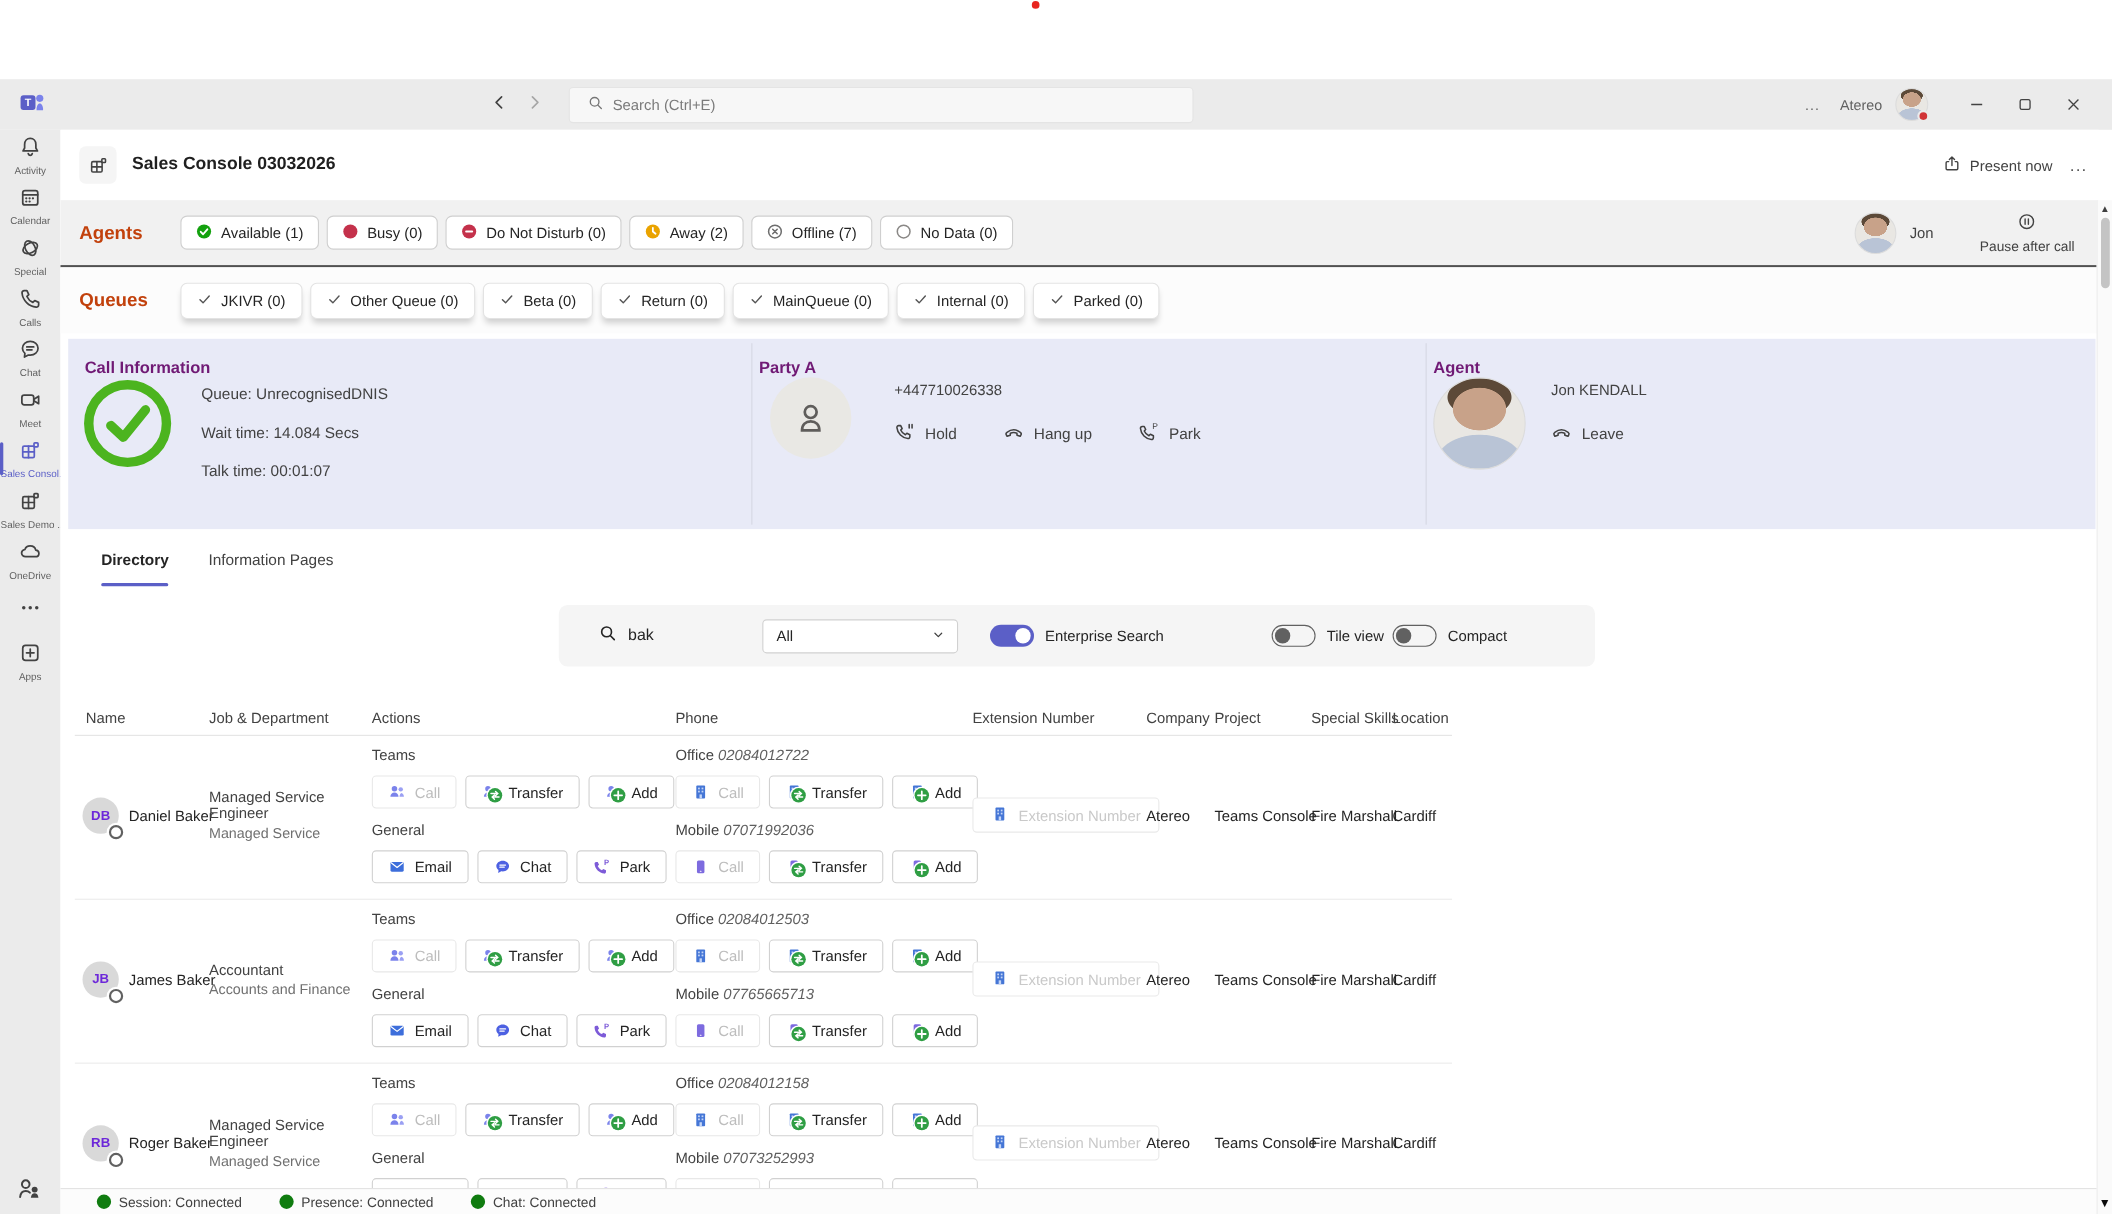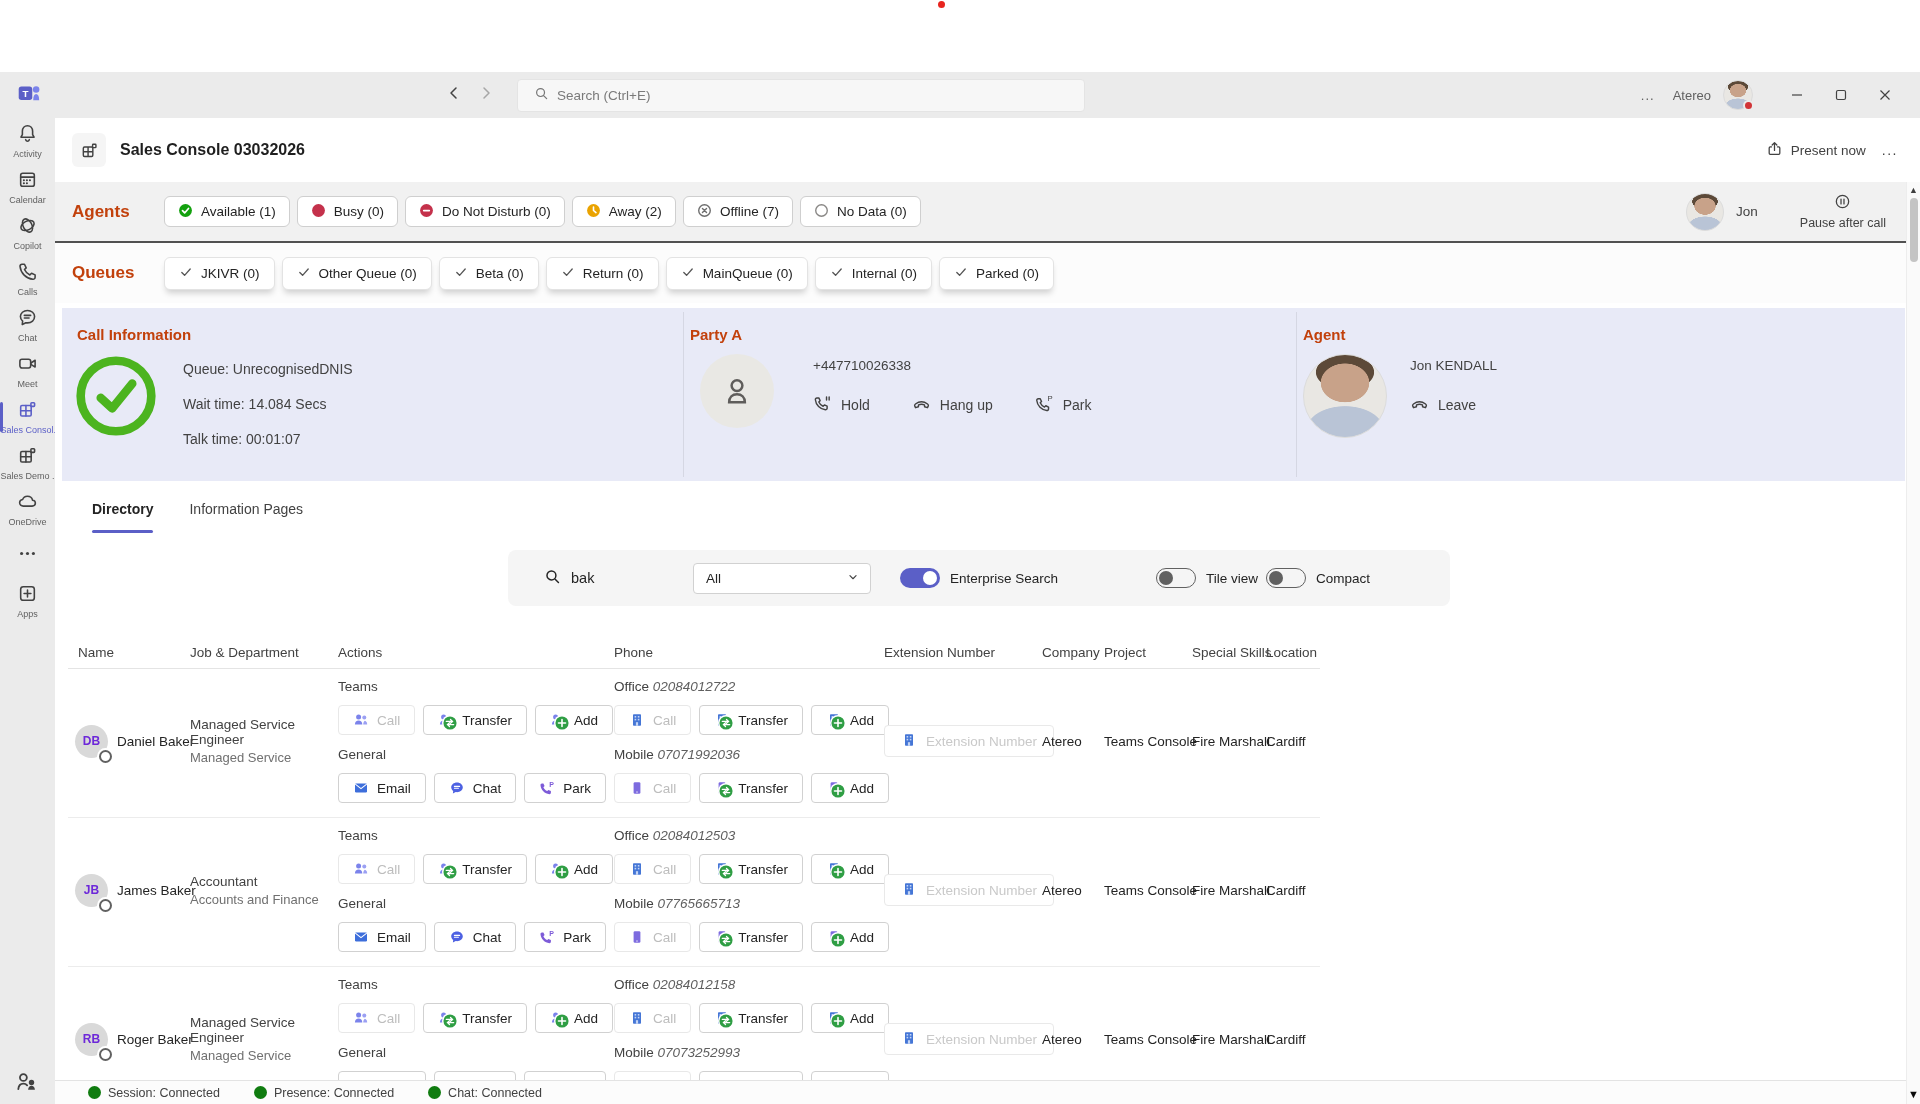--- a/index.html
+++ b/index.html
@@ -72,24 +72,24 @@
 
   .queues-strip { position:relative; height:60px; background:#fcfcfc; display:flex; align-items:center; }
   .queues { display:flex; gap:7px; }
   .qbtn { display:flex; align-items:center; gap:8px; height:33px; padding:0 14px; background:#fff; border:1px solid #e3e3e3; border-radius:6px; font-size:13.5px; color:#242424; cursor:pointer; white-space:nowrap; box-shadow:0 5px 6px -2px rgba(0,0,0,0.18); }
   .qbtn svg { width:14px; height:14px; color:#555; }
 
   
   .callpanel { position:relative; margin:5px 0 0 7px; width:1843px; height:173px; background:#e8eaf7; }
   .cp-div { position:absolute; top:4px; height:165px; width:1px; background:rgba(0,0,0,0.08); }
   .cp-sec { position:absolute; top:0; height:100%; }
-  .cp-h { font-size:15px; font-weight:700; color:#c2410c; margin-top:18px; }
+  .cp-h { font-size:15px; font-weight:700; color:#701a75; margin-top:18px; }
   .cp-info { left:0; width:621px; }
   .cp-info .cp-h { margin-left:15px; }
-  .cp-body { display:flex; margin-top:11px; }
+  .cp-body { display:flex; }
   .bigcheck { margin-left:12px; width:84px; height:84px; flex:none; }
   .bigcheck svg { width:84px; height:84px; }
   .cp-lines { margin-left:25px; font-size:14px; color:#424242; }
   .cp-lines div { height:35px; line-height:30px; }
   .cp-party { left:621px; width:613px; }
   .cp-party .cp-h, .cp-agent .cp-h { margin-left:7px; }
   .ph-avatar { margin-left:17px; width:74px; height:74px; border-radius:50%; background:#e9e8e4; display:flex; align-items:center; justify-content:center; color:#5f5d5b; flex:none; }
   .ph-avatar svg { width:36px; height:36px; }
   .cp-col { margin-left:39px; padding-top:4px; }
   .cp-number { font-size:13.5px; color:#424242; }
@@ -233,21 +233,21 @@
               <path d="M2.8 6.2 H13.2"></path>
               <path d="M5.2 8.6 H5.3 M7.5 8.6 H7.6 M9.8 8.6 H9.9 M5.2 10.8 H5.3 M7.5 10.8 H7.6" stroke-width="1.5"></path>
             </svg></span>
     <span class="rlbl">Calendar</span>
   </div>
   <div class="ritem">
     <span class="ic"><svg viewBox="0 0 16 16" fill="none" stroke="currentColor" stroke-width="1.2" stroke-linecap="round" stroke-linejoin="round">
               <ellipse cx="8" cy="8" rx="5.4" ry="3.3" transform="rotate(-28 8 8)"></ellipse>
               <ellipse cx="8" cy="8" rx="5.4" ry="3.3" transform="rotate(62 8 8)"></ellipse>
             </svg></span>
-    <span class="rlbl">Copilot</span>
+    <span class="rlbl">Special</span>
   </div>
   <div class="ritem">
     <span class="ic"><svg viewBox="0 0 16 16" fill="none" stroke="currentColor" stroke-width="1.2" stroke-linecap="round" stroke-linejoin="round">
               <path d="M5.7 2.5 L7 5.2 L5.7 6.5 C6.5 8.3 8 9.8 9.8 10.6 L11.1 9.3 L13.8 10.6 V12.4 C13.8 13.3 13 14 12.1 13.9 C7 13.4 2.8 9.2 2.3 4.1 C2.2 3.2 2.9 2.5 3.8 2.5 Z"></path>
             </svg></span>
     <span class="rlbl">Calls</span>
   </div>
   <div class="ritem">
     <span class="ic"><svg viewBox="0 0 16 16" fill="none" stroke="currentColor" stroke-width="1.2" stroke-linecap="round" stroke-linejoin="round">
               <path d="M8 2.6 C4.9 2.6 2.6 4.7 2.6 7.3 C2.6 8.7 3.3 9.9 4.3 10.8 L4 13.4 L6.7 12 C7.1 12.1 7.5 12.1 8 12.1 C11.1 12.1 13.4 10 13.4 7.3 C13.4 4.7 11.1 2.6 8 2.6 Z"></path>

